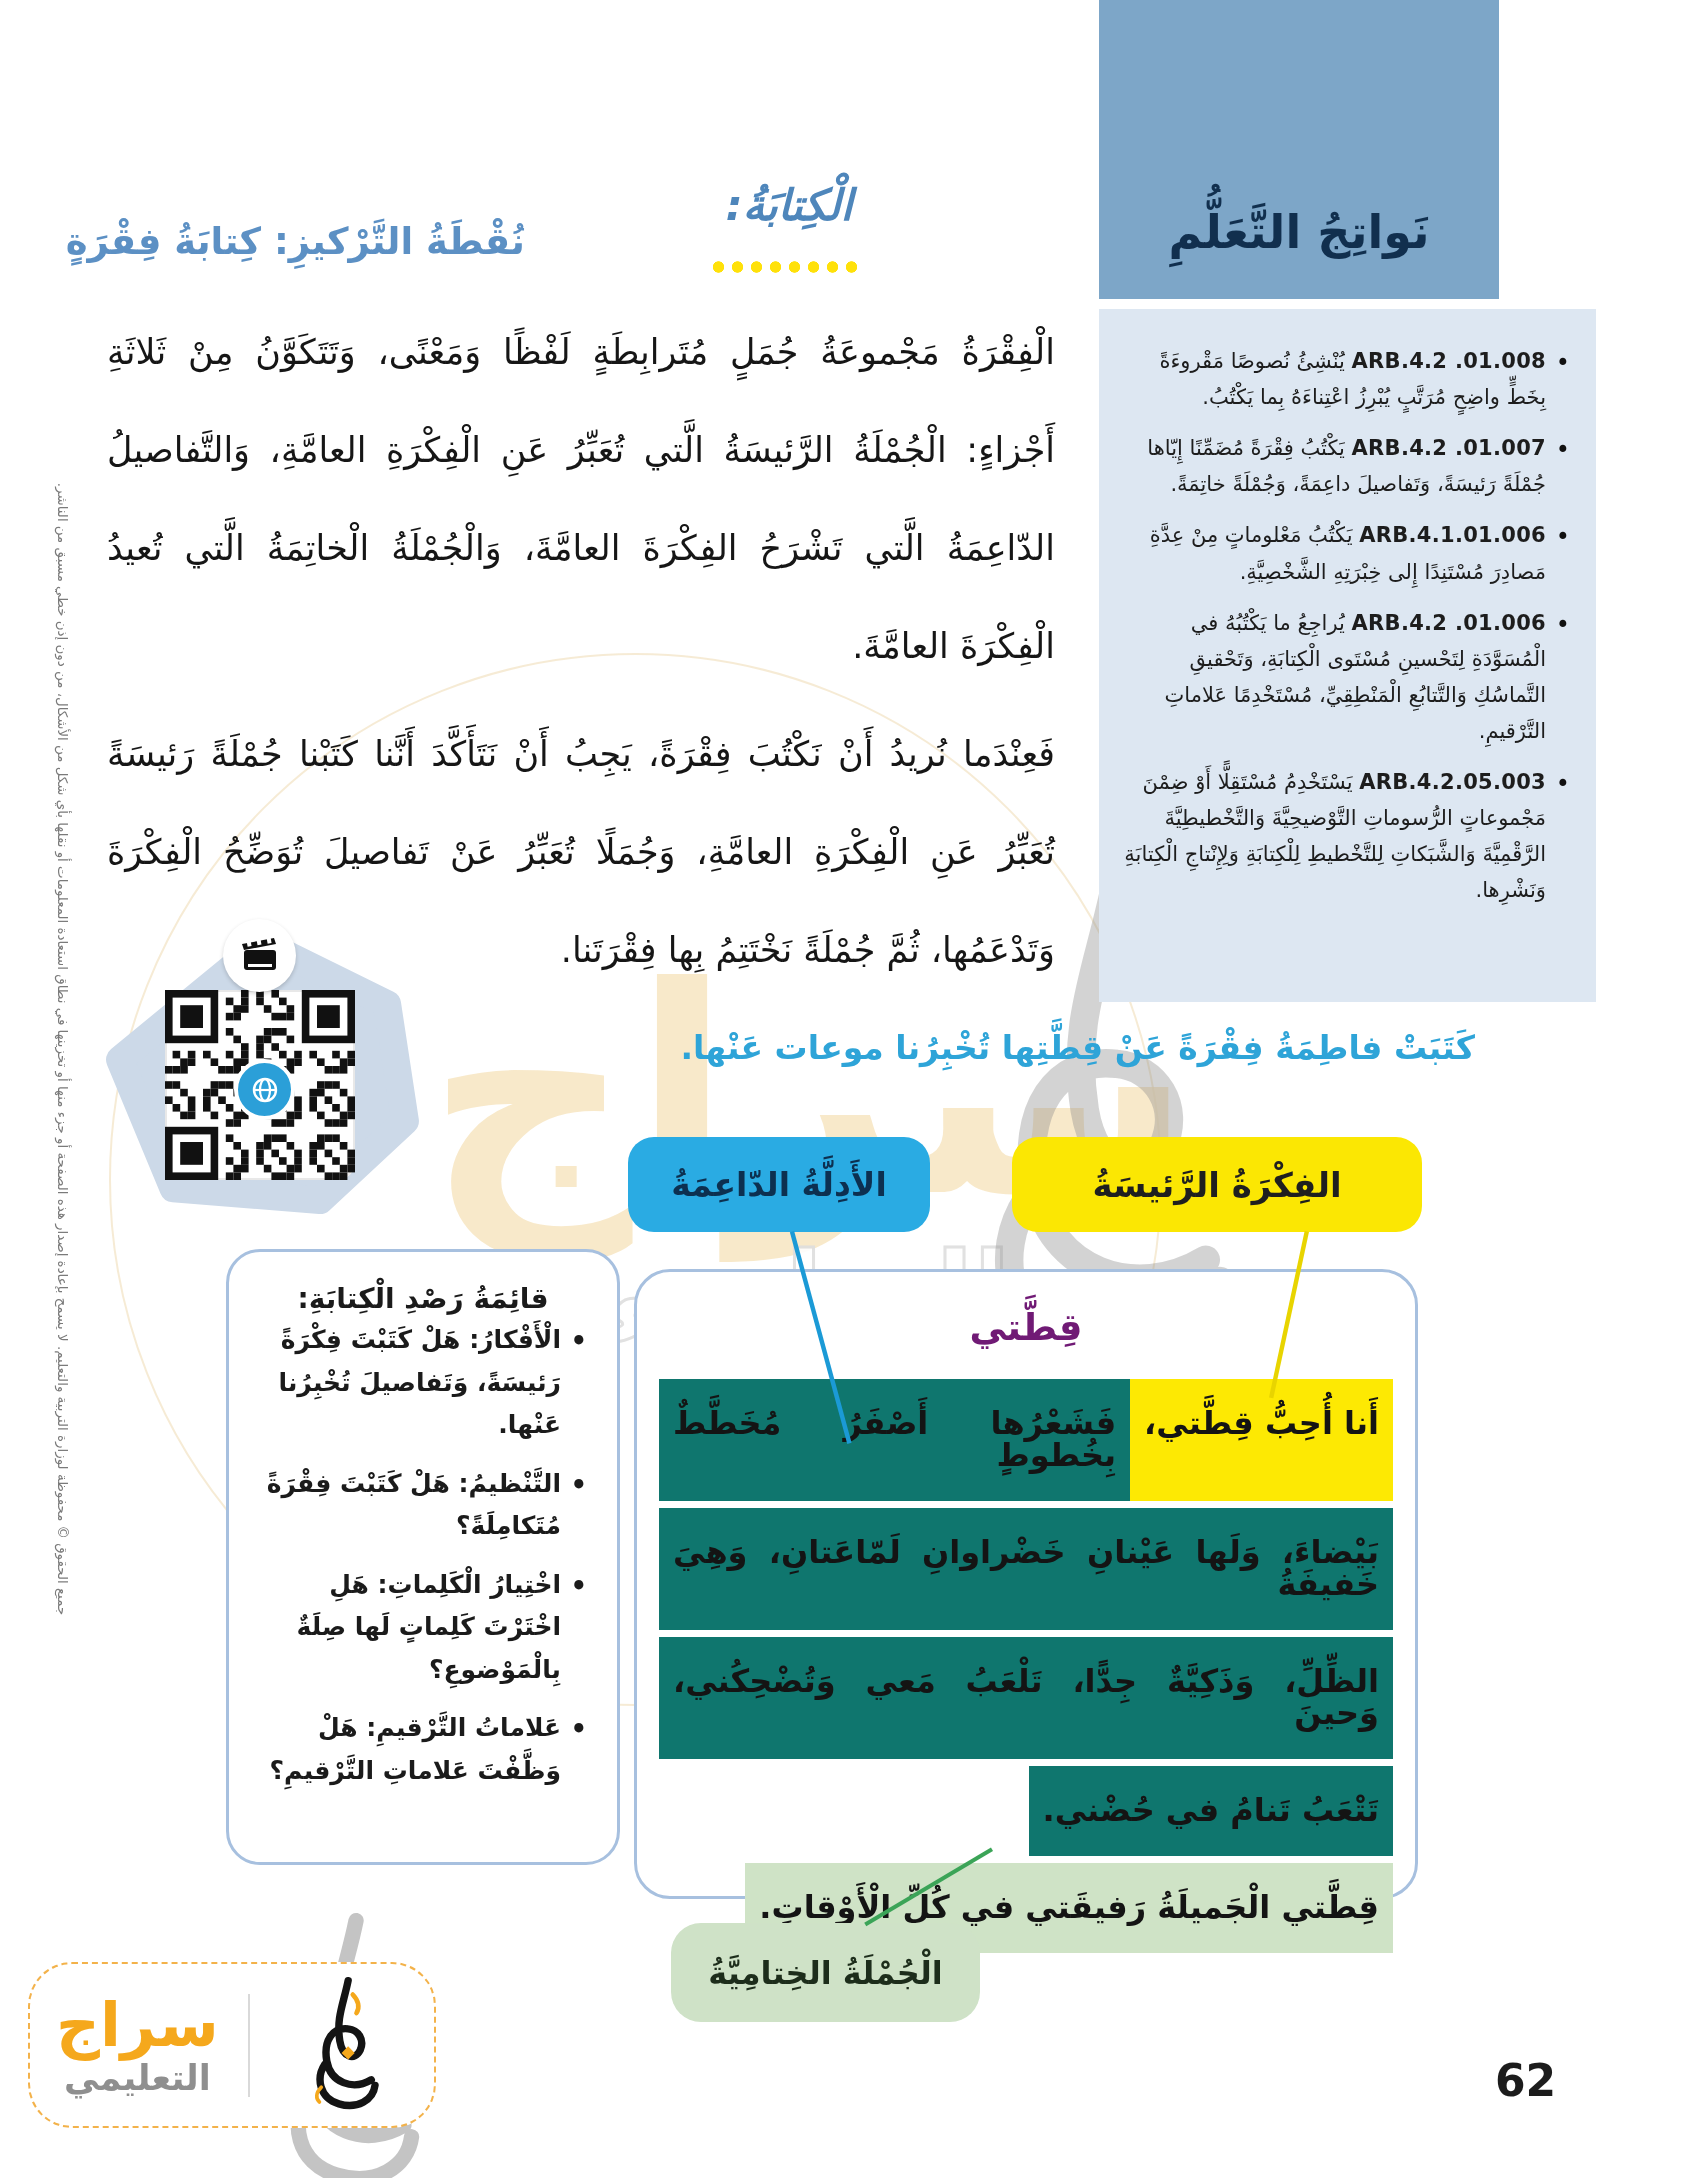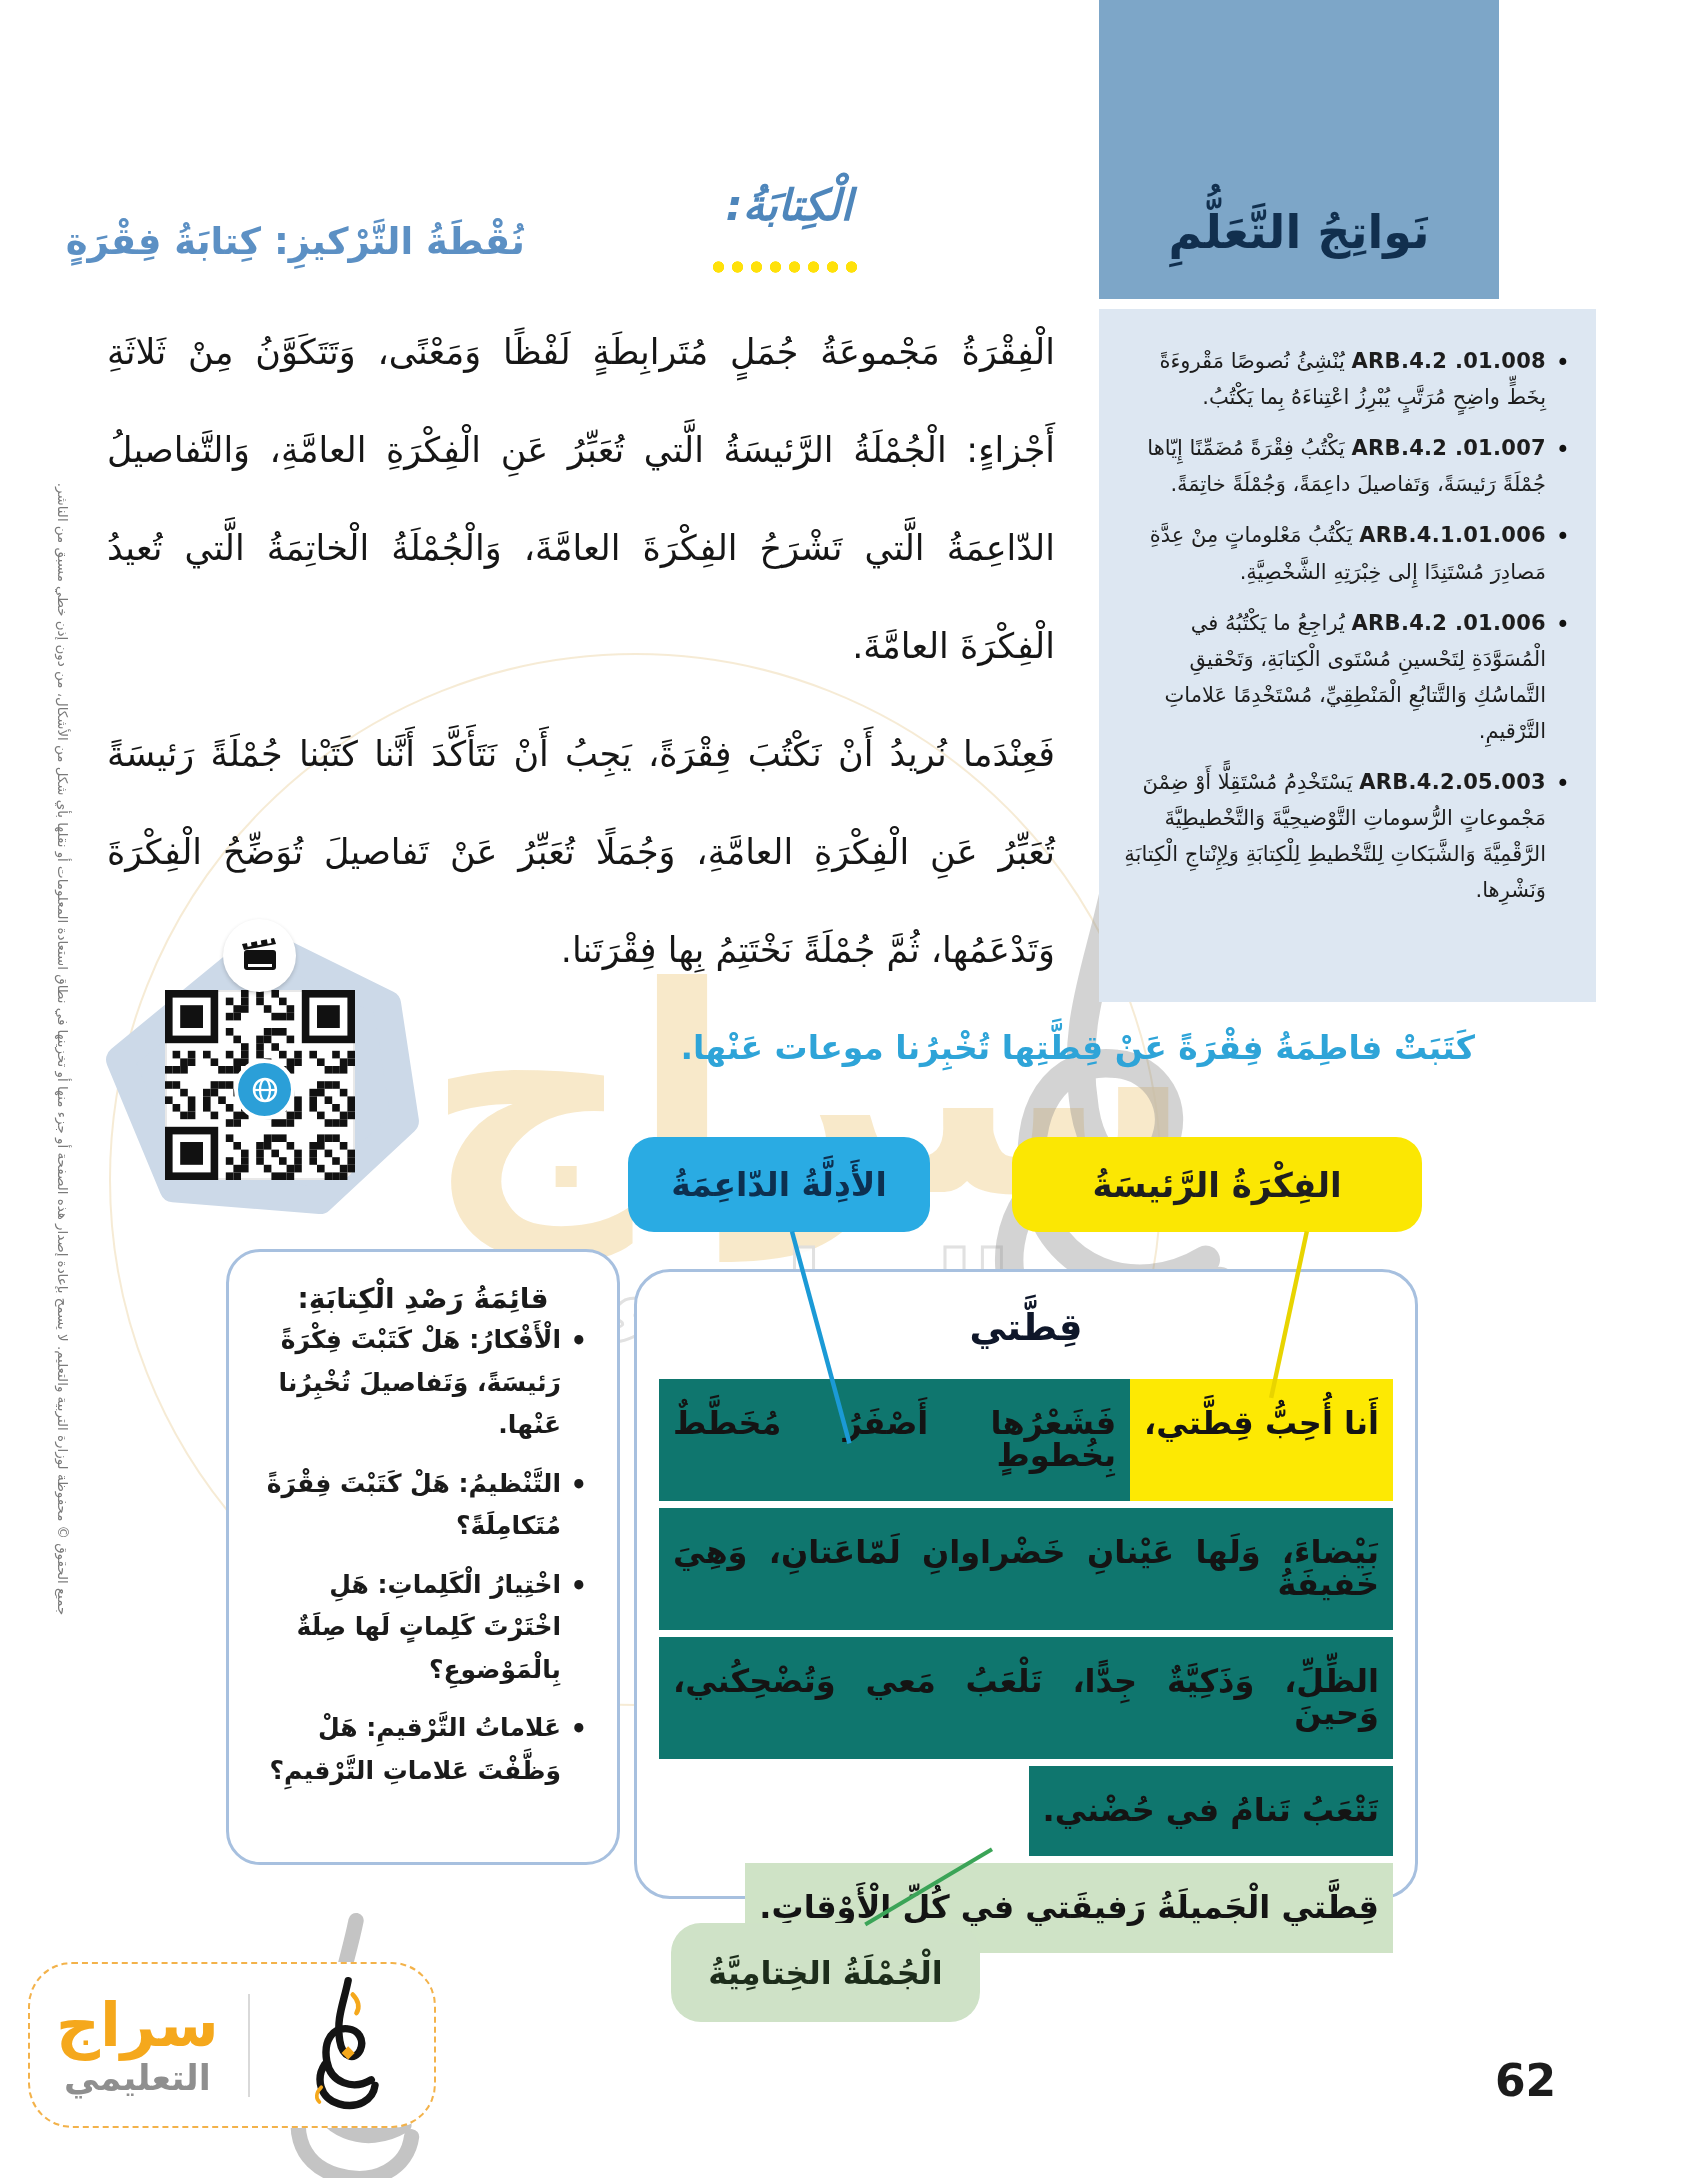--- a/index.html
+++ b/index.html
@@ -65,21 +65,21 @@
         direction:rtl;z-index:2;}
   .pill-blue{left:628px;top:1137px;width:302px;height:95px;background:#2aabe3;color:#0d3050;font-size:33px;}
   .pill-yellow{left:1012px;top:1137px;width:410px;height:95px;background:#fbe703;color:#1f1f1f;font-size:34px;}
   .pill-green{left:671px;top:1923px;width:309px;height:99px;background:#cfe2c7;color:#1d2d1b;font-size:32px;
               border-radius:30px;}
 
   
   .card{left:634px;top:1269px;width:784px;height:630px;border:3.5px solid #a7c0df;border-radius:36px;
         background:#fff;box-sizing:border-box;z-index:1;}
   .story-title{position:absolute;top:34px;left:0;right:0;text-align:center;font-size:37px;font-weight:bold;
-               color:#0f172a;direction:rtl;}
+               color:#701a75;direction:rtl;}
   .story-lines{position:absolute;top:107px;right:22px;left:22px;direction:rtl;font-size:32px;font-weight:bold;
                color:#141414;}
   .s-line{margin-bottom:7px;text-align:right;line-height:1;}
   .s-flex{display:flex;}
   .hl{padding:28px 14px 30px 14px;box-sizing:border-box;}
   .hl-yellow{background:#fde903;white-space:nowrap;}
   .hl-blue{background:#0f766e;}
   .hl-green{background:#cfe3c6;}
   .grow{flex:1 1 auto;text-align:justify;text-align-last:justify;}
   .blockline{display:block;text-align:justify;text-align-last:justify;}

